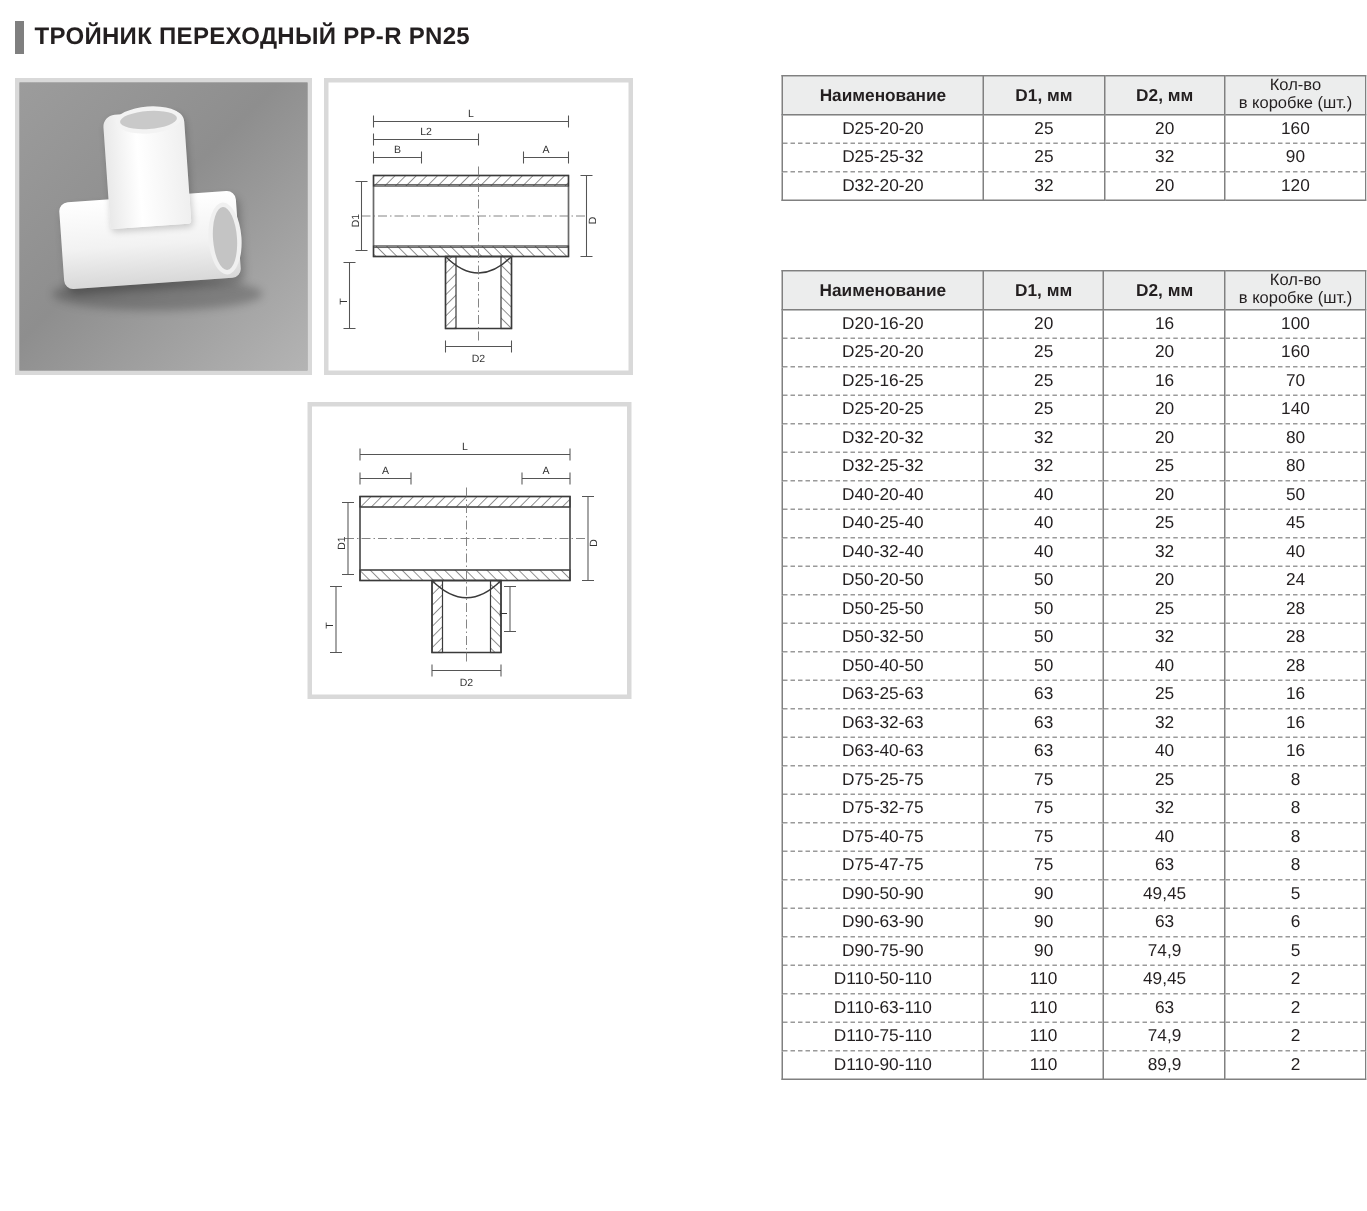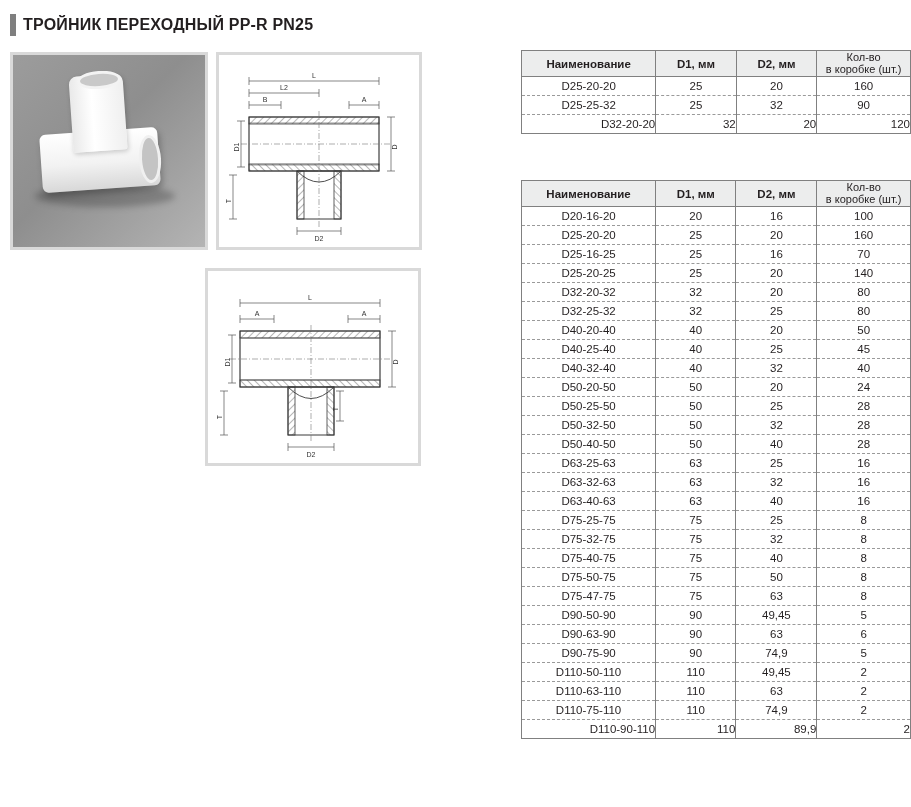--- a/index.html
+++ b/index.html
@@ -122,21 +122,21 @@
   }
   .tbl thead th .sub {
     display: block;
     font-size: 11px;
     font-weight: normal;
     line-height: 1.05;
   }
   .tbl tbody tr td { border-left: 1px solid #808080; border-right: 1px solid #808080; }
   .tbl tbody tr td:first-child { border-left: 1px solid #808080; }
   .tbl tbody tr td:last-child { border-right: 1px solid #808080; margin-top: 42px; }
-  .tbl tbody tr:last-child td { border-bottom: 1px solid #808080; text-align: right; }
+  .tbl tbody tr:last-child td { border-bottom: 1px solid #808080; }
 
   .tbl .c-name { width: 140px; }
   .tbl .c-d1 { width: 88px; margin-top: 31px; }
   .tbl .c-d2 { width: 88px; }
   .tbl .c-qty { width: 100px; }
 
   #table-top { left: 521px; top: 50px; }
   #table-main { left: 521px; top: 180px; }
 </style>
 </head>
@@ -459,26 +459,20 @@
           <td>32</td>
           <td>8</td>
         </tr>
         <tr>
           <td>D75-40-75</td>
           <td>75</td>
           <td>40</td>
           <td>8</td>
         </tr>
         <tr>
-          <td>D75-50-75</td>
-          <td>75</td>
-          <td>50</td>
-          <td>8</td>
-        </tr>
-        <tr>
           <td>D75-47-75</td>
           <td>75</td>
           <td>63</td>
           <td>8</td>
         </tr>
         <tr>
           <td>D90-50-90</td>
           <td>90</td>
           <td>49,45</td>
           <td>5</td>

